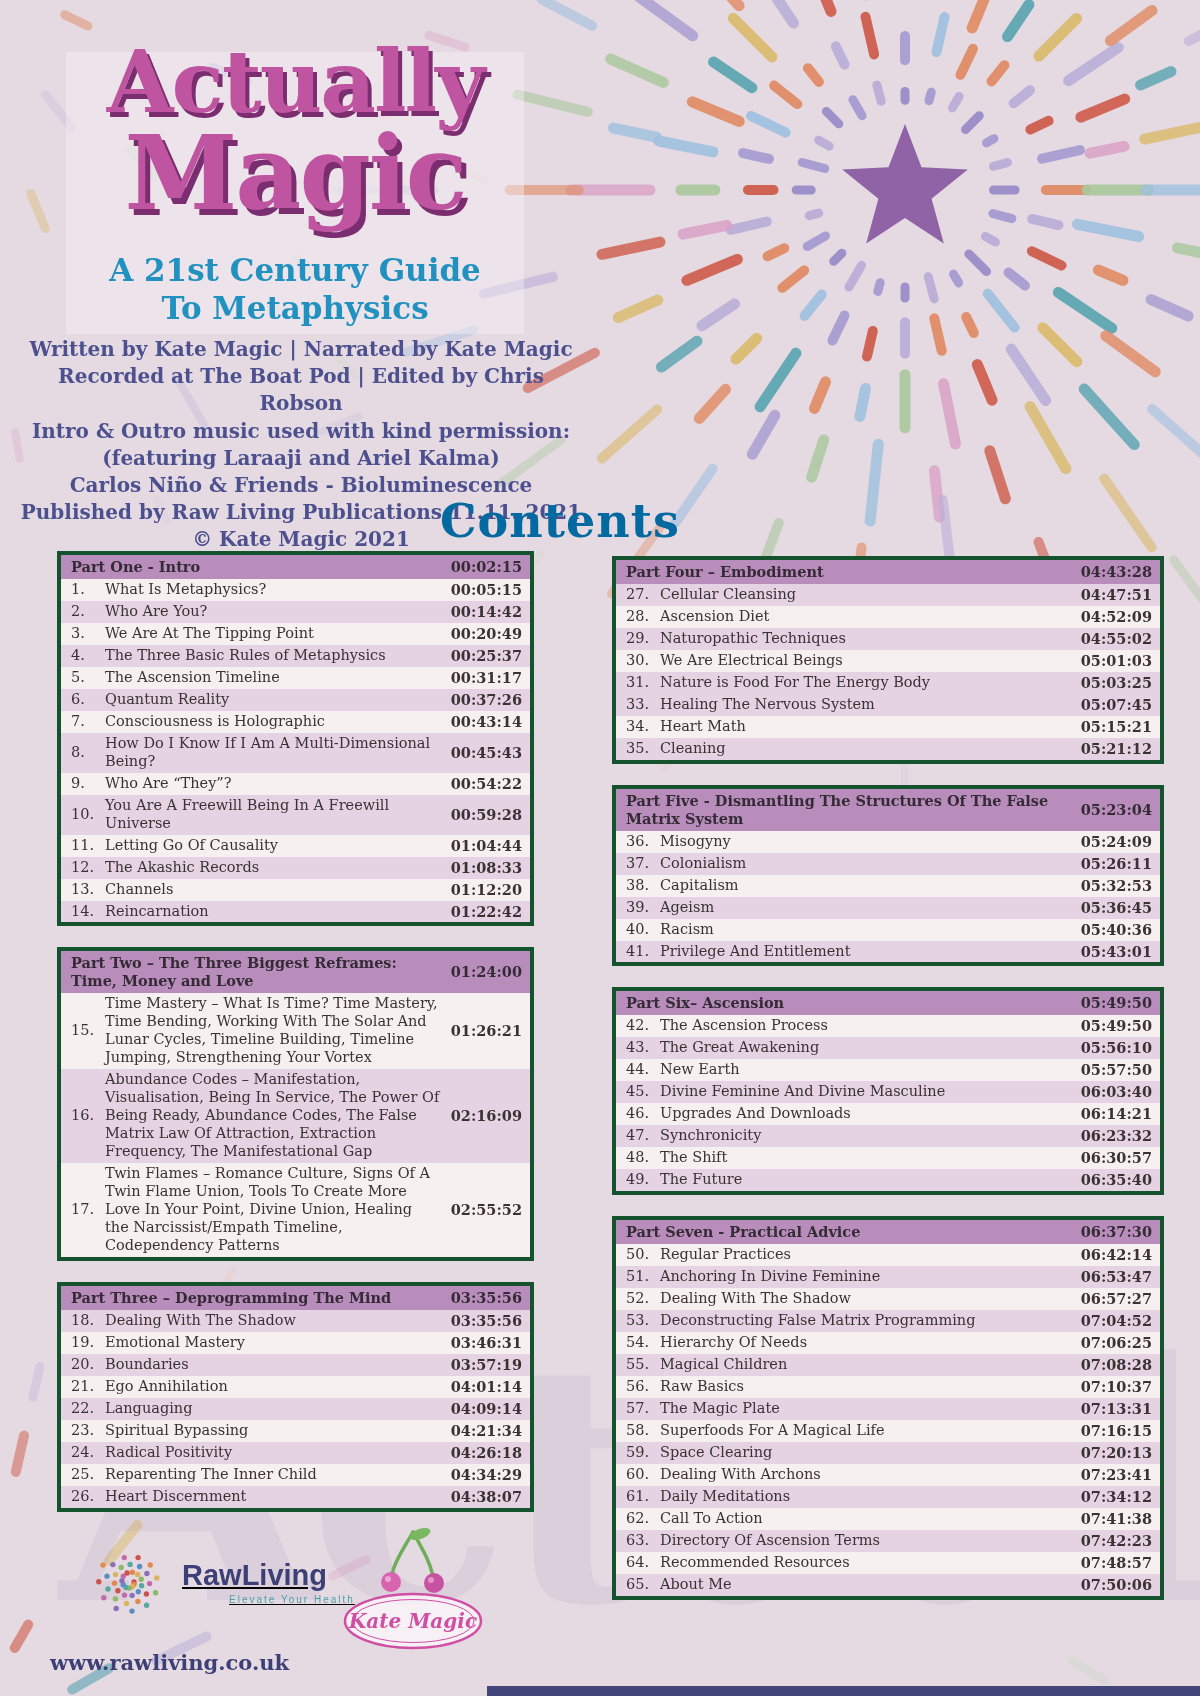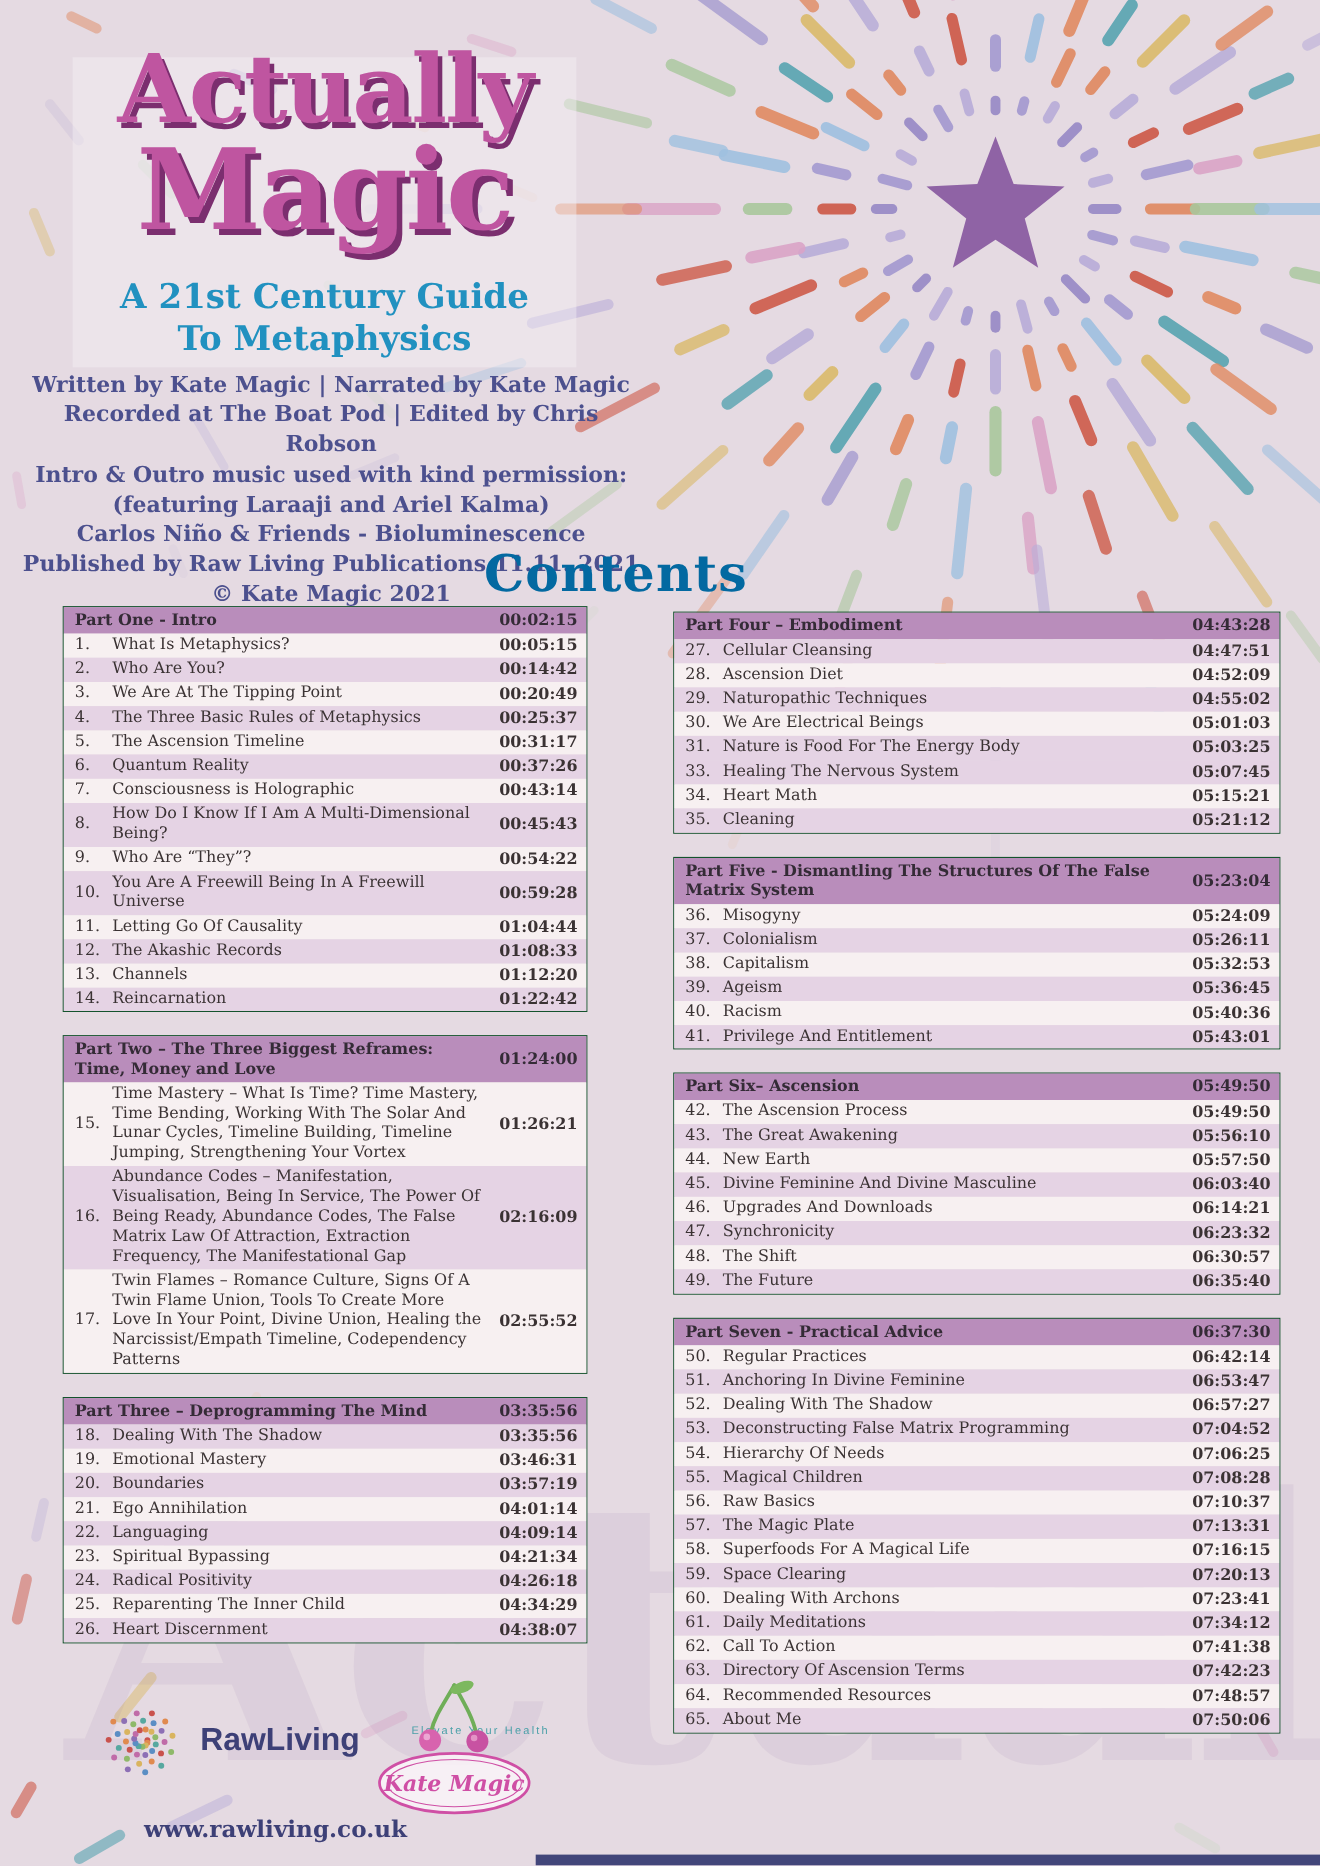--- a/index.html
+++ b/index.html
@@ -33,43 +33,43 @@
     font-size:20px;font-weight:bold;color:#4c508e;line-height:1.36;
   }
   .contents-heading{
     position:absolute;left:440px;top:494px;width:220px;text-align:center;z-index:2;
     font-size:46px;font-weight:bold;color:#0369a1;letter-spacing:1px;
   }
   .col{position:absolute;z-index:2;}
   #col-left{left:57px;top:551px;width:477px;}
   #col-right{left:612px;top:556px;width:552px;}
   .part{
-    border:1px solid #14532d;margin-bottom:21px;
+    border:4px solid #14532d;margin-bottom:21px;
     font-size:14.5px;color:#3a3233;
   }
   .part-header{
     display:flex;align-items:center;background:#b98dbb;color:#342b36;
     font-weight:bold;padding:3px 8px 3px 10px;line-height:1.24;
   }
   .ph-title{flex:1;padding-right:8px;}
   .ph-time,.row-time{width:74px;text-align:right;font-weight:bold;white-space:nowrap;}
   .row{display:flex;align-items:center;padding:2px 8px 2px 10px;line-height:1.24;}
   .row.light{background:#f7f0f1;}
   .row.dark{background:#e5d3e4;}
   .row-num{width:34px;flex:none;}
   .row-title{flex:1;padding-right:8px;}
   .row-time{font-weight:bold;}
   .footer-logo-rawliving{
     position:absolute;left:88px;top:1540px;z-index:2;display:flex;align-items:center;gap:10px;
   }
-  .rl-text-wrap{display:flex;flex-direction:row;}
+  .rl-text-wrap{display:flex;flex-direction:column;text-decoration:underline;}
   .rl-name{font-family:"Liberation Sans","DejaVu Sans",sans-serif;font-size:29px;font-weight:bold;color:#3d4077;}
   .rl-tagline{font-family:"Liberation Sans","DejaVu Sans",sans-serif;font-size:10px;color:#4aa0a8;letter-spacing:2px;margin-top:2px;margin-left:47px;}
   .url-rawliving{
-    position:absolute;left:50px;top:1650px;width:320px;text-align:right;z-index:2;
+    position:absolute;left:50px;top:1650px;width:320px;text-align:left;z-index:2;
     font-size:21px;font-weight:bold;color:#3d4077;
   }
   .footer-logo-katemagic{position:absolute;left:338px;top:1522px;z-index:2;}
   .url-katemagic{
     position:absolute;left:290px;top:1654px;width:240px;text-align:center;z-index:2;
     font-size:21px;font-weight:bold;color:#c2409a;margin-top:43px;
   }
   .bottom-bar{
     position:absolute;left:487px;top:1686px;width:713px;height:10px;z-index:2;background:#42467a;
   }

